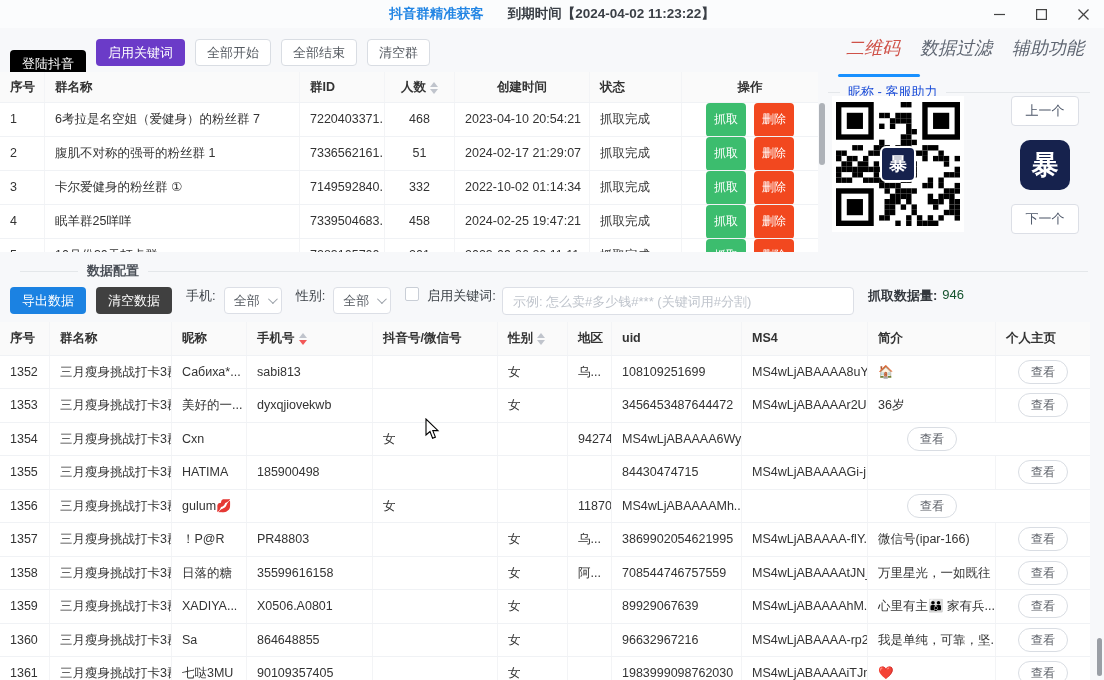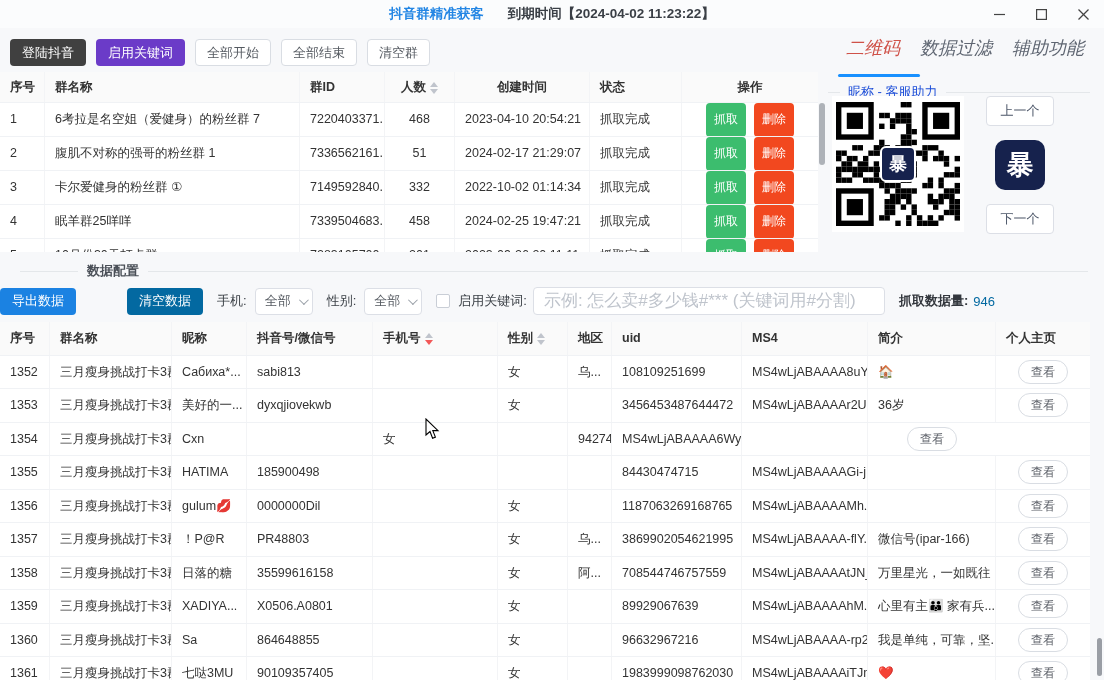--- a/index.html
+++ b/index.html
@@ -12,25 +12,25 @@
   .titlebar .title-wrap { display:flex; gap:24px; font-size:13.5px; }
   .app-name { color:#2486e4; font-weight:bold; }
   .expiry { color:#3a3f46; font-weight:bold; }
   .win-controls { position:absolute; right:0; top:0; height:28px; display:flex; }
   .win-btn { width:42px; height:28px; display:flex; align-items:center; justify-content:center; color:#444; font-size:13px; cursor:default; }
   .win-btn svg { display:block; }
 
   
   .toolbar { position:absolute; top:39px; left:10px; display:flex; gap:10px; }
   .btn { height:27px; padding:0 11px; border-radius:4px; font-size:13px; display:inline-flex; align-items:center; justify-content:center; border:1px solid transparent; white-space:nowrap; }
-  .btn-green { background:#404040; color:#fff; }
+  .btn-green { background:#000000; color:#fff;margin-top:11px; }
   .btn-purple { background:#6b3bc8; color:#fff; }
   .btn-plain { background:#fff; border-color:#d9dde3; color:#555a61; }
   .btn-blue { background:#1b82e2; color:#fff; }
-  .btn-red { background:#0369a1; color:#fff;margin-left:41px; }
+  .btn-red { background:#404040; color:#fff; }
 
   
   .gtable { position:absolute; top:72px; left:0; width:818px; height:180px; background:#fff; overflow:hidden; font-size:12.5px; }
   .gt-row { display:grid; grid-template-columns:45px 255px 85px 70px 135px 92px 136px; border-bottom:1px solid #f0f2f5; background:#fff; }
   .gt-head { background:#fafafa; color:#333; font-weight:bold; }
   .gt-row > div { padding:0 10px; height:33px; line-height:33px; white-space:nowrap; overflow:hidden; border-right:1px solid #f3f4f6; }
   .gt-head > div { height:30px; line-height:30px; }
   .gt-row > div:last-child { border-right:none; }
   .c-center { text-align:center; }
   .cell-actions { display:flex; align-items:center; justify-content:center; gap:8px; }
@@ -51,37 +51,37 @@
   .tab { color:#5f6672; padding-bottom:9px; cursor:default; }
   .tab.active { color:#cf5148; }
   .tab-underline { position:absolute; top:46px; left:10px; width:82px; height:3px; background:#1890ff; border-radius:2px; }
   .legend-row { display:flex; align-items:center; margin-top:14px; font-size:13px; color:#1d4ed8; }
   .legend-row .l1 { width:12px; height:1px; background:#e4e7ea; }
   .legend-row .lt { padding:0 8px; white-space:nowrap; }
   .legend-row .l2 { flex:1; height:1px; background:#e4e7ea; margin-right:14px; }
   .qr-wrap { position:absolute; top:68px; left:4px; width:132px; height:136px; background:#fff; display:flex; align-items:center; justify-content:center; }
   .qr-box { position:relative; width:124px; height:124px; }
   .qr-logo { position:absolute; top:44px; left:44px; width:36px; height:36px; background:#16224d; border-radius:6px; border:2px solid #fff; display:flex; align-items:center; justify-content:center; color:#fff; font-size:18px; font-weight:bold; }
-  .nav-col { position:absolute; top:68px; left:152px; width:80px; display:flex; flex-direction:column; align-items:center; gap:14px; }
+  .nav-col { position:absolute; top:68px; left:177px; width:80px; display:flex; flex-direction:column; align-items:center; gap:14px; }
   .nav-btn { width:68px; height:30px; background:#fff; border:1px solid #dcdfe6; border-radius:4px; font-size:13px; color:#4c5668; display:flex; align-items:center; justify-content:center; }
   .brand-logo { width:50px; height:50px; background:#16224d; border-radius:10px; display:flex; align-items:center; justify-content:center; color:#fff; font-size:27px; font-weight:bold; }
 
   
   .config-legend { position:absolute; top:262px; left:0; width:1104px; display:flex; align-items:center; font-size:13px; color:#4a4f57; }
   .config-legend .l1 { width:58px; height:1px; background:#e4e7ea; margin-left:20px; }
   .config-legend .lt { padding:0 9px; font-weight:bold; color:#4a4f57; }
   .config-legend .l2 { flex:1; height:1px; background:#e4e7ea; margin-right:16px; }
-  .filter-row { position:absolute; top:287px; left:0; width:1090px; display:flex; align-items:center; font-size:13px; color:#3c4147; }
+  .filter-row { position:absolute; top:287px; left:10px; width:1090px; display:flex; font-size:13px; color:#3c4147; }
   .select { width:58px; height:27px; background:#fff; border:1px solid #dcdfe6; border-radius:4px; display:flex; align-items:center; justify-content:space-between; padding:0 6px 0 9px; color:#555a61; margin:0 14px 0 8px; }
   .select .chev { width:7px; height:7px; border-right:1.5px solid #9aa0a8; border-bottom:1.5px solid #9aa0a8; transform:rotate(45deg) translateY(-2px); }
   .checkbox { width:14px; height:14px; border:1px solid #c9ced6; border-radius:2px; background:#fff; margin-right:8px; }
-  .kw-input { width:352px; height:28px; border:1px solid #dcdfe6; border-radius:4px; background:#fff; padding:0 10px; font-size:17px; color:#333; font-family:"Liberation Sans","DejaVu Sans",sans-serif; margin:0 14px 0 6px; }
+  .kw-input { width:352px; height:28px; border:1px solid #dcdfe6; border-radius:4px; background:#fff; padding:0 10px; font-size:13px; color:#333; font-family:"Liberation Sans","DejaVu Sans",sans-serif; margin:0 14px 0 6px; }
   .kw-input::placeholder { color:#bfc4cc; }
   .count-label { font-weight:bold; color:#33373d; }
-  .count-val { margin-left:5px; color:#0369a1; }
+  .count-val { margin-left:5px; color:#14532d; }
 
   
   .dtable { position:absolute; top:322px; left:0; width:1090px; height:358px; background:#fff; overflow:hidden; font-size:12.5px; }
   .dt-row { display:grid; grid-template-columns:50px 122px 75px 126px 125px 70px 44px 130px 126px 128px 94px; border-bottom:1px solid #f0f2f5; background:#fff; }
   .dt-head { background:#fafafa; font-weight:bold; color:#333; }
   .dt-row > div { padding:0 10px; height:32.5px; line-height:32.5px; white-space:nowrap; overflow:hidden; border-right:1px solid #f3f4f6; }
   .dt-row > div:last-child { border-right:none; }
   .view-cell { display:flex; align-items:center; justify-content:center; }
   .pill-btn { height:24px; padding:0 12px; border:1px solid #d9dde3; border-radius:13px; background:#fff; color:#5a5e66; font-size:12px; display:inline-flex; align-items:center; }
 
@@ -429,25 +429,25 @@
     <input class="kw-input" type="text" placeholder="示例: 怎么卖#多少钱#*** (关键词用#分割)" style="">
     <span class="count-label">抓取数据量:</span>
     <span class="count-val">946</span>
   </div>
 
   <div class="dtable">
     <div class="dt-row dt-head">
       <div>序号</div>
       <div>群名称</div>
       <div>昵称</div>
-      <div>抖音号/微信号</div>
       <div><span>手机号</span><span class="sort">
             <span class="car car-up"></span>
             <span class="car car-down active"></span>
           </span></div>
+      <div>抖音号/微信号</div>
       <div><span>性别</span><span class="sort">
             <span class="car car-up"></span>
             <span class="car car-down"></span>
           </span></div>
       <div>地区</div>
       <div>uid</div>
       <div>MS4</div>
       <div>简介</div>
       <div>个人主页</div>
     </div>
@@ -508,21 +508,20 @@
           <div>MS4wLjABAAAAGi-j...</div>
           <div></div>
           <div class="view-cell">
             <span class="pill-btn">查看</span>
           </div>
         </div>
         <div class="dt-row">
           <div>1356</div>
           <div>三月瘦身挑战打卡3群</div>
           <div>gulum💋</div>
-          <div>0000000Dil</div>
           <div></div>
           <div>女</div>
           <div></div>
           <div>1187063269168765</div>
           <div>MS4wLjABAAAAMh...</div>
           <div></div>
           <div class="view-cell">
             <span class="pill-btn">查看</span>
           </div>
         </div>

